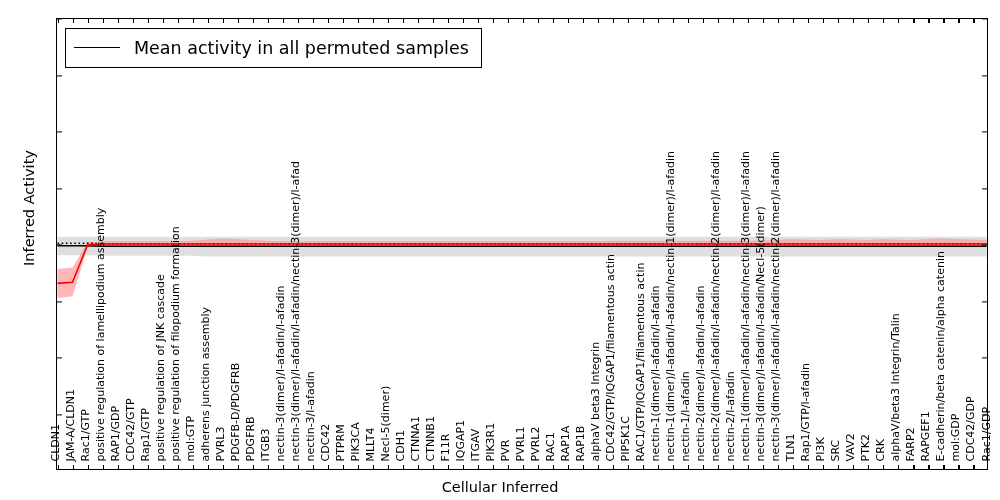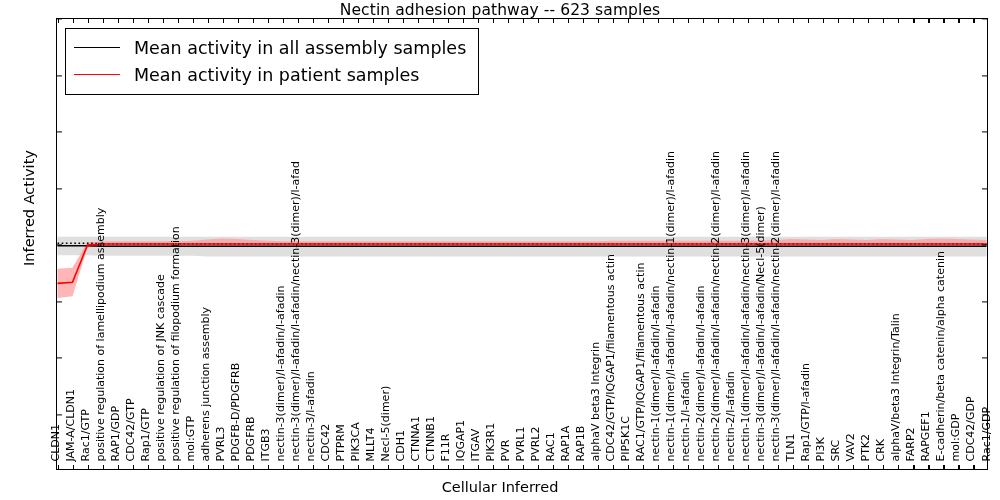--- a/index.html
+++ b/index.html
@@ -71,21 +71,20 @@
   .legend-row{display:flex;align-items:center;height:27px;}
   .legend-line{width:46px;height:0;border-top:1.6px solid #000;margin-right:14px;}
   .legend-line.red{border-top-color:#ff0000;}
   .legend-text{font-size:17.5px;color:#000;white-space:nowrap;}
 </style>
 </head>
 <body>
 
 <div id="root">
 
-  <div class="chart-title">Nectin adhesion pathway -- 623 samples</div>
 
   <div class="ylabel">Inferred Activity</div>
 
   <div id="yticks"></div>
 
   <div class="plot-frame">
     <div class="plot-inner">
       <div class="band">
         <svg id="svg" viewBox="0 0 932 452" preserveAspectRatio="none">
             <path d="M0.50,218.66L15.52,218.66L30.53,218.66L45.55,218.66L60.56,218.66L75.58,218.66L90.60,218.66L105.61,218.66L120.63,218.66L135.65,218.66L150.66,218.66L165.68,218.66L180.69,218.66L195.71,218.66L210.73,218.66L225.74,218.66L240.76,218.66L255.77,218.66L270.79,218.66L285.81,218.66L300.82,218.66L315.84,218.66L330.85,218.66L345.87,218.66L360.89,218.66L375.90,218.66L390.92,218.66L405.94,218.66L420.95,218.66L435.97,218.66L450.98,218.66L466.00,218.66L481.02,218.66L496.03,218.66L511.05,218.66L526.06,218.66L541.08,218.66L556.10,218.66L571.11,218.66L586.13,218.66L601.15,218.66L616.16,218.66L631.18,218.66L646.19,218.66L661.21,218.66L676.23,218.66L691.24,218.66L706.26,218.66L721.27,218.66L736.29,218.66L751.31,218.66L766.32,218.66L781.34,218.66L796.35,218.66L811.37,218.66L826.39,218.66L841.40,218.66L856.42,218.66L871.44,218.66L886.45,218.66L901.47,218.66L916.48,218.66L931.50,218.66L931.50,238.43L916.48,238.43L901.47,238.43L886.45,238.43L871.44,238.43L856.42,238.43L841.40,238.43L826.39,238.43L811.37,238.43L796.35,238.43L781.34,238.43L766.32,238.43L751.31,238.43L736.29,238.43L721.27,238.43L706.26,238.43L691.24,238.43L676.23,238.43L661.21,238.43L646.19,238.43L631.18,238.43L616.16,238.43L601.15,238.43L586.13,238.43L571.11,238.43L556.10,238.43L541.08,238.43L526.06,238.43L511.05,238.43L496.03,238.43L481.02,238.43L466.00,238.43L450.98,238.43L435.97,238.43L420.95,238.43L405.94,238.43L390.92,238.43L375.90,238.43L360.89,238.43L345.87,238.43L330.85,238.43L315.84,238.43L300.82,238.43L285.81,238.43L270.79,238.43L255.77,238.43L240.76,238.43L225.74,238.43L210.73,238.43L195.71,238.43L180.69,238.43L165.68,238.43L150.66,238.43L135.65,237.87L120.63,237.87L105.61,237.87L90.60,237.87L75.58,237.87L60.56,237.87L45.55,237.87L30.53,237.30L15.52,237.30L0.50,237.30Z" fill="#c9c9c9" fill-opacity="0.6" stroke="none"></path>
@@ -237,25 +236,21 @@
           <div class="xtick-mark" style="left: 901.468px;"></div>
           <div class="xtick-mark t" style="left: 901.468px;"></div>
           <div class="xtick-mark" style="left: 916.484px;"></div>
           <div class="xtick-mark t" style="left: 916.484px;"></div>
         </div>
     </div>
 
     <div class="legend">
       <div class="legend-row">
         <span class="legend-line"></span>
-        <span class="legend-text">Mean activity in all assembly samples</span>
-      </div>
-      <div class="legend-row">
-        <span class="legend-line red"></span>
-        <span class="legend-text">Mean activity in patient samples</span>
+        <span class="legend-text">Mean activity in all permuted samples</span>
       </div>
     </div>
   </div>
 
   <div class="xticklabels" id="xticklabels">
       <div class="xtl" style="left: 4.5px;">CLDN1</div>
       <div class="xtl" style="left: 19.5161px;">JAM-A/CLDN1</div>
       <div class="xtl" style="left: 34.5323px;">Rac1/GTP</div>
       <div class="xtl" style="left: 49.5484px;">positive regulation of lamellipodium assembly</div>
       <div class="xtl" style="left: 64.5645px;">RAP1/GDP</div>

